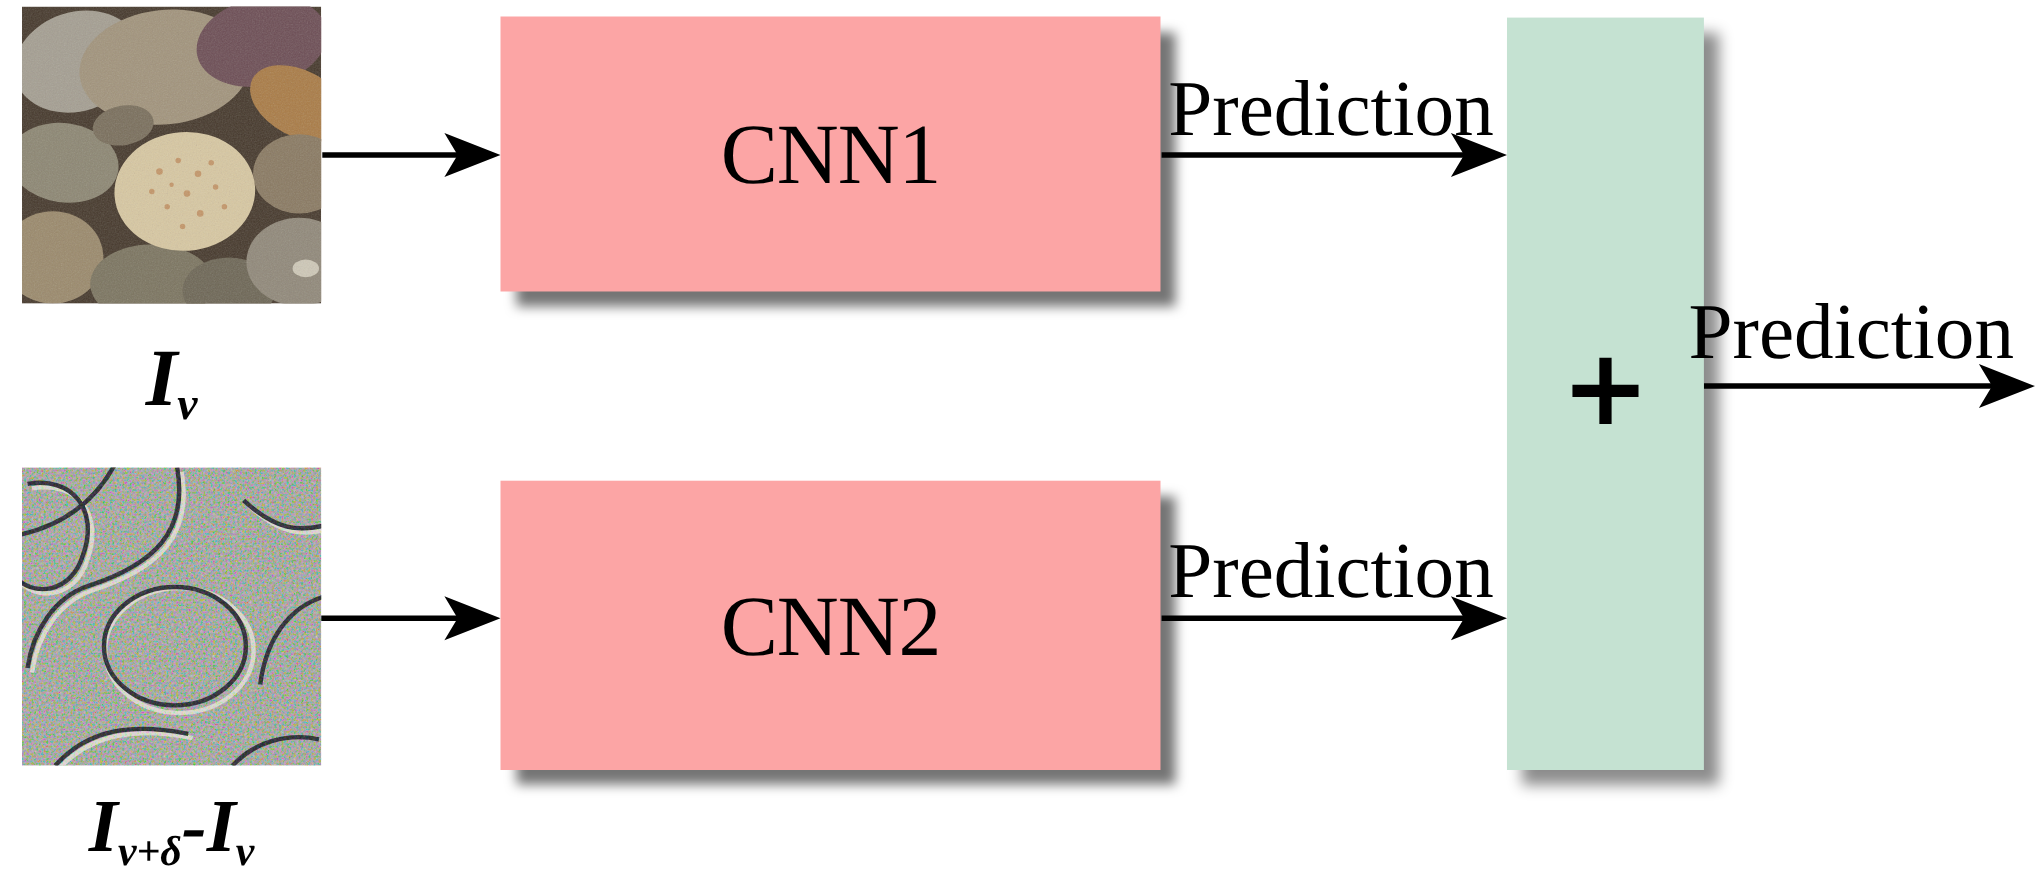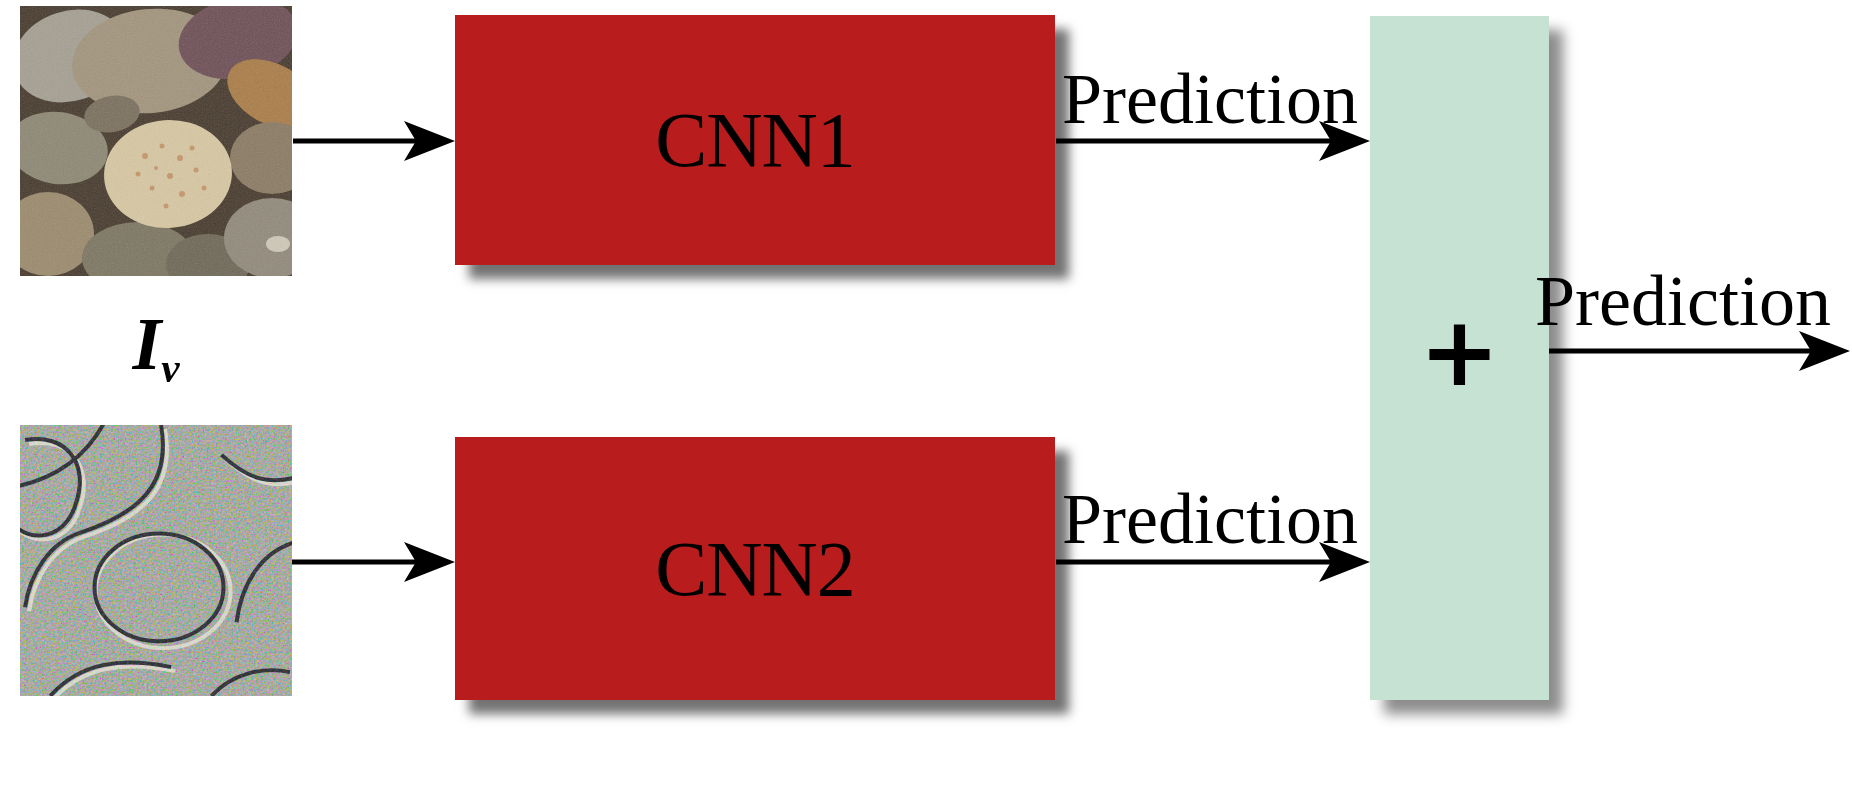--- a/index.html
+++ b/index.html
@@ -43,21 +43,21 @@
     font-size: 0.56em;
     line-height: 0;
     vertical-align: -0.32em;
   }
 
   
   .cnn-box {
     position: absolute;
     left: 455px;
     width: 600px;
-    background: #b91c1c;
+    background: #fca5a5;
     box-shadow: 14px 14px 10px rgba(0,0,0,0.55);
     display: flex;
     align-items: center;
     justify-content: center;
   }
   #cnn1 { top: 15px;  height: 250px; }
   #cnn2 { top: 437px; height: 263px; }
   .cnn-label {
     font-family: "Liberation Serif", serif;
     font-size: 78px;
@@ -207,20 +207,23 @@
         <path d="M 200,30 C 230,58 250,58 272,53"></path>
         <path d="M 272,118 C 240,128 220,158 215,198"></path>
         <ellipse cx="138" cy="163" rx="64" ry="54"></ellipse>
         <path d="M 30,272 C 60,238 100,233 150,243"></path>
         <path d="M 190,272 C 210,250 240,242 268,248"></path>
       </g>
       <rect x="0" y="0" width="270" height="272" filter="url(#colnoise)" opacity="0.3"></rect>
     </g>
   </svg>
 
+  <div id="label2" class="math-label">
+    <span>I</span><sub>v+δ</sub><span>-I</span><sub>v</sub>
+  </div>
 
   <div id="cnn1" class="cnn-box">
     <span class="cnn-label">CNN1</span>
   </div>
 
   <div id="cnn2" class="cnn-box">
     <span class="cnn-label">CNN2</span>
   </div>
 
   <div class="fusion-box">

